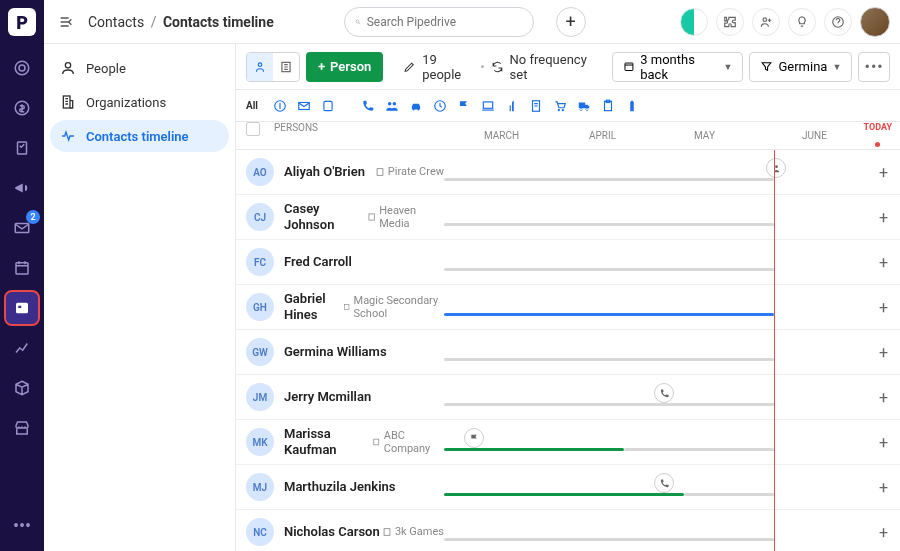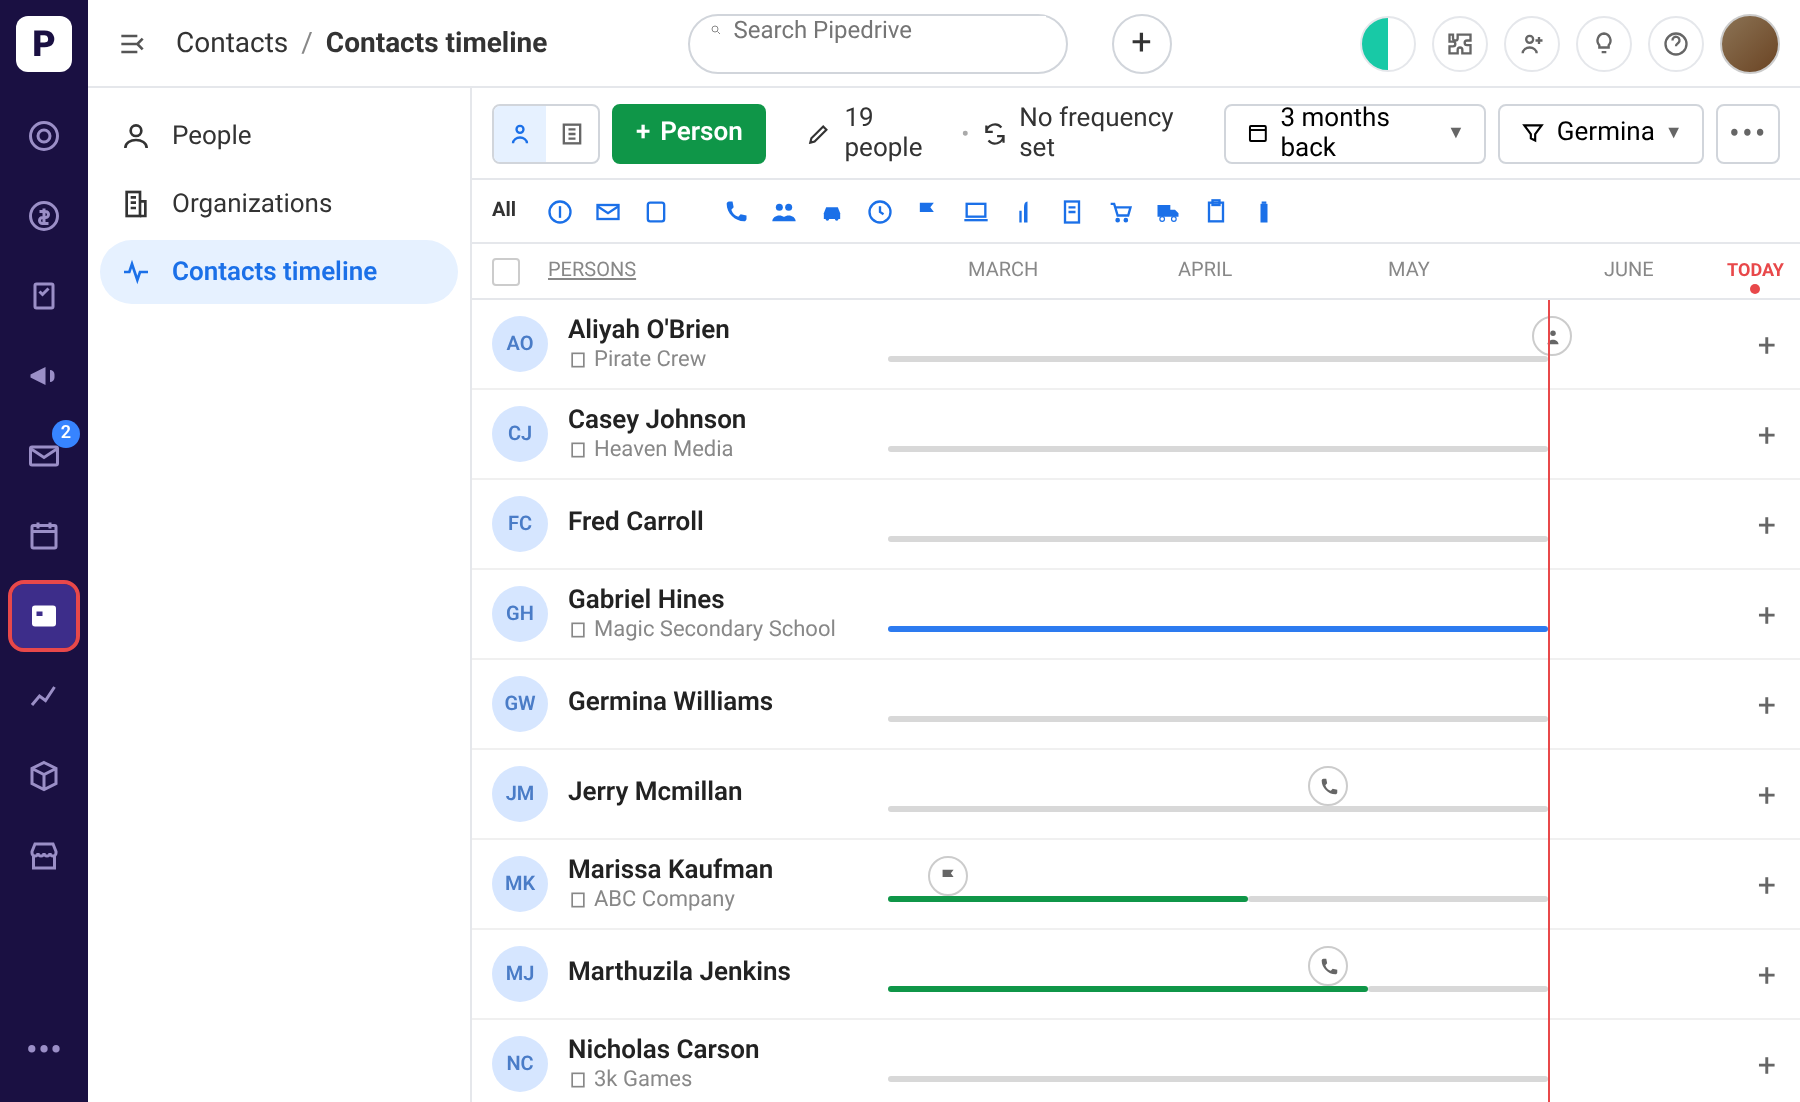--- a/index.html
+++ b/index.html
@@ -13,21 +13,21 @@
 .nav-rail .nav-item svg { width: 18px; height: 18px; }
 .nav-rail .badge { position: absolute; top: -2px; right: -2px; background: #3784ff; color: #fff; font-size: 9px; width: 14px; height: 14px; border-radius: 50%; display: flex; align-items: center; justify-content: center; font-weight: 600; }
 
 
 .main { flex: 1; display: flex; flex-direction: column; }
 .header { height: 44px; border-bottom: 1px solid #e5e7eb; display: flex; align-items: center; padding: 0 10px; gap: 10px; }
 .collapse-btn { width: 24px; height: 24px; display: flex; align-items: center; justify-content: center; cursor: pointer; color: #555; }
 .breadcrumb { font-size: 14px; color: #333; }
 .breadcrumb .current { font-weight: 700; }
 .breadcrumb .sep { margin: 0 3px; color: #888; }
-.search-box { margin-left: 60px; width: 190px; height: 30px; border: 1px solid #d1d5db; border-radius: 18px; display: flex; align-items: flex-start; padding: 0 10px; gap: 6px; color: #888; }
+.search-box { margin-left: 60px; width: 190px; height: 30px; border: 1px solid #d1d5db; border-radius: 18px; display: flex; align-items: center; padding: 0 10px; gap: 6px; color: #888; }
 .search-box input { border: none; outline: none; font-size: 12px; flex: 1; color: #333; }
 .plus-btn { width: 30px; height: 30px; border-radius: 50%; border: 1px solid #d1d5db; display: flex; align-items: center; justify-content: center; margin-left: 12px; cursor: pointer; font-size: 18px; color: #333; }
 .header-spacer { flex: 1; }
 .header-icons { display: flex; align-items: center; gap: 8px; }
 .hicon { width: 28px; height: 28px; border-radius: 50%; border: 1px solid #e5e7eb; display: flex; align-items: center; justify-content: center; cursor: pointer; color: #666; }
 .avatar-img { width: 30px; height: 30px; border-radius: 50%; background: linear-gradient(135deg,#8b7355,#6b4423); border: 1px solid #ccc; }
 
 
 .body { flex: 1; display: flex; overflow: hidden; }
 .sidebar { width: 192px; border-right: 1px solid #e5e7eb; padding: 8px 6px; }
@@ -51,35 +51,35 @@
 .more-btn { width: 34px; height: 30px; border: 1px solid #d1d5db; border-radius: 4px; display: flex; align-items: center; justify-content: center; cursor: pointer; font-size: 16px; letter-spacing: 1px; color: #666; }
 
 
 .filter-row { height: 32px; display: flex; align-items: center; padding: 0 10px; gap: 14px; border-bottom: 1px solid #e5e7eb; }
 .filter-all { font-size: 10px; font-weight: 700; color: #333; }
 .filter-icons { display: flex; gap: 8px; color: #1b70e8; }
 .filter-icons .fi { width: 16px; height: 16px; display: flex; align-items: center; justify-content: center; cursor: pointer; }
 .filter-icons svg { width: 14px; height: 14px; }
 
 
-.col-header { height: 28px; display: flex; align-items: center; padding: 0 10px; font-size: 10px; color: #888; text-transform: uppercase; position: relative; border-bottom: 1px solid #e5e7eb; text-decoration: underline; }
+.col-header { height: 28px; display: flex; padding: 0 10px; font-size: 10px; color: #888; text-transform: uppercase; position: relative; border-bottom: 1px solid #e5e7eb; }
 .col-header .chk { width: 14px; height: 14px; border: 1px solid #ccc; border-radius: 2px; margin-right: 14px; }
 .col-header .persons-lbl { width: 170px; }
 .col-header .months { flex: 1; display: flex; position: relative; height: 100%; align-items: center; }
 .col-header .month { position: absolute; font-size: 10px; }
 .today-lbl { position: absolute; right: 8px; font-size: 9px; font-weight: 700; color: #e8484a; }
 .today-dot { position: absolute; right: 20px; top: 20px; width: 5px; height: 5px; background: #e8484a; border-radius: 50%; }
 
 
 .rows { flex: 1; overflow-y: auto; position: relative; }
 .rows::-webkit-scrollbar { width: 0; }
 .today-line { position: absolute; top: 0; bottom: 0; width: 1px; background: #e8484a; left: 538px; z-index: 5; }
 .row { height: 45px; border-bottom: 1px solid #f0f0f0; display: flex; align-items: center; padding: 0 10px; position: relative; }
 .row .avatar { width: 28px; height: 28px; border-radius: 50%; background: #d6e6ff; color: #4a7cc7; font-size: 10px; font-weight: 600; display: flex; align-items: center; justify-content: center; margin-right: 10px; }
-.row .info { width: 160px; display: flex; flex-direction: column; justify-content: space-between; }
+.row .info { width: 160px; display: flex; flex-direction: row; justify-content: space-between; }
 .row .name { font-size: 13px; font-weight: 600; color: #222; line-height: 1.2; }
 .row .org { font-size: 11px; color: #888; display: flex; align-items: center; gap: 3px; line-height: 1.2; }
 .row .org svg { width: 10px; height: 10px; }
 .row .timeline { flex: 1; position: relative; height: 100%; }
 .row .bar { position: absolute; height: 3px; border-radius: 2px; top: 28px; }
 .row .bar.gray { background: #d8d8d8; }
 .row .bar.blue { background: #2d7bf0; }
 .row .bar.green { background: #0f9648; }
 .row .marker { position: absolute; width: 20px; height: 20px; border-radius: 50%; background: #fff; border: 1px solid #ccc; display: flex; align-items: center; justify-content: center; top: 8px; font-size: 10px; }
 .row .plus { position: absolute; right: 12px; font-size: 16px; color: #666; cursor: pointer; }

